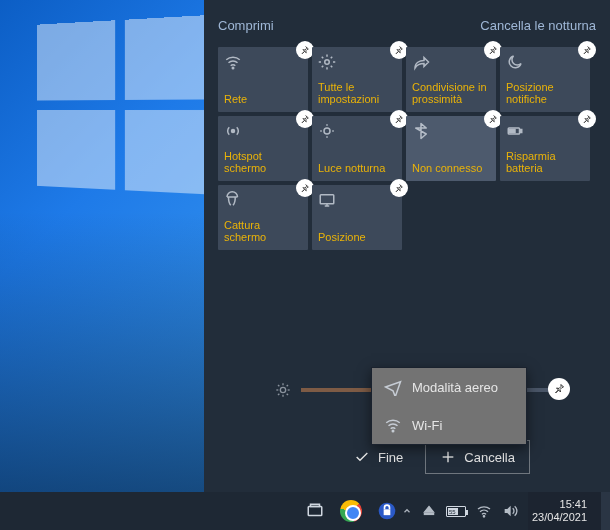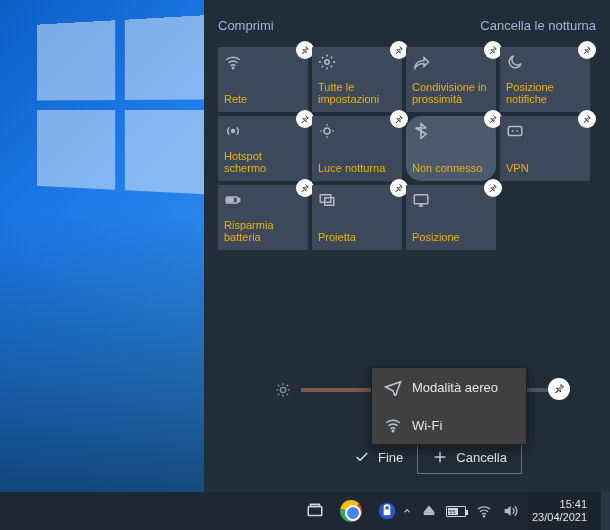--- a/index.html
+++ b/index.html
@@ -66,21 +66,21 @@
     background: #3d495a;
     position: relative;
     border-radius: 1px;
     padding: 6px;
     color: #eab308;
     display: flex;
     flex-direction: column;
     justify-content: flex-end;
     cursor: pointer;
   }
-  .tile.highlight { background: #4d5a6d; border-radius: 15px; }
+  .tile.highlight { background: #4d5a6d; }
   .tile .label { font-size: 11px; line-height: 1.15; }
   .tile .ico { position: absolute; top: 6px; left: 6px; width: 18px; height: 18px; opacity: .8; }
   .pin {
     position: absolute;
     top: -6px; right: -6px;
     width: 18px; height: 18px;
     border-radius: 50%;
     background: #fff;
     display: flex; align-items: center; justify-content: center;
   }
@@ -101,21 +101,21 @@
   }
   .slider .fill {
     position: absolute; left: 0; top: 0; bottom: 0;
     width: 30%; background: #7e5b45;
   }
 
   .context-menu {
     position: absolute;
     left: 371px; top: 367px;
     width: 156px;
-    background: #404040;
+    background: #737373;
     border: 1px solid #1a222e;
     box-shadow: 0 4px 12px rgba(0,0,0,.5);
     z-index: 5;
   }
   .context-menu .item {
     display: flex; align-items: center;
     padding: 10px 12px;
     font-size: 13px;
     color: #e6e6e6;
     cursor: pointer;
@@ -128,21 +128,21 @@
     width: 22px; height: 22px;
     border-radius: 50%;
     background: #fff;
     display: flex; align-items: center; justify-content: center;
     z-index: 6;
   }
 
   .bottom-actions {
     position: absolute;
     left: 340px; top: 440px;
-    display: flex; align-items: center; gap: 0;
+    display: flex; align-items: center; gap: 8px;
     color: #e6e6e6;
     font-size: 13px;
     z-index: 4;
   }
   .ba-btn {
     display: flex; align-items: center;
     padding: 8px 14px;
     border: 1px solid rgba(255,255,255,.35);
     cursor: pointer;
   }
@@ -323,59 +323,44 @@
         <span class="pin">
           <svg viewBox="0 0 24 24" fill="none" stroke="#333" stroke-width="2">
             <path d="M14 4l6 6-3 1-3 3 1 5-4-4-6 6 6-6-4-4 5 1 3-3 1-3z"></path>
           </svg>
         </span>
         <span class="label">Non connesso</span>
       </div>
       <div class="tile">
         <span class="ico">
           <svg viewBox="0 0 24 24" fill="none" stroke="#cfd6df" stroke-width="2">
-            <rect x="3" y="6" width="18" height="12" rx="2"></rect>
-            <path d="M8 12h2M14 12h2"></path>
-          </svg>
-        </span>
-        <span class="pin">
-          <svg viewBox="0 0 24 24" fill="none" stroke="#333" stroke-width="2">
-            <path d="M14 4l6 6-3 1-3 3 1 5-4-4-6 6 6-6-4-4 5 1 3-3 1-3z"></path>
-          </svg>
-        </span>
-        <span class="label">VPN</span>
-      </div>
-      <div class="tile">
-        <span class="ico">
-          <svg viewBox="0 0 24 24" fill="none" stroke="#cfd6df" stroke-width="2">
             <rect x="3" y="8" width="15" height="8" rx="1"></rect>
             <rect x="19" y="10" width="2" height="4" fill="#cfd6df"></rect>
             <rect x="5" y="10" width="7" height="4" fill="#cfd6df"></rect>
           </svg>
         </span>
         <span class="pin">
           <svg viewBox="0 0 24 24" fill="none" stroke="#333" stroke-width="2">
             <path d="M14 4l6 6-3 1-3 3 1 5-4-4-6 6 6-6-4-4 5 1 3-3 1-3z"></path>
           </svg>
         </span>
         <span class="label">Risparmia batteria</span>
       </div>
       <div class="tile">
         <span class="ico">
           <svg viewBox="0 0 24 24" fill="none" stroke="#cfd6df" stroke-width="2">
-            <rect x="3" y="5" width="14" height="10"></rect>
-            <rect x="9" y="9" width="12" height="10"></rect>
-          </svg>
-        </span>
-        <span class="pin">
-          <svg viewBox="0 0 24 24" fill="none" stroke="#333" stroke-width="2">
-            <path d="M14 4l6 6-3 1-3 3 1 5-4-4-6 6 6-6-4-4 5 1 3-3 1-3z"></path>
-          </svg>
-        </span>
-        <span class="label">Proietta</span>
+            <path d="M4 8a7 7 0 0114 0M4 8h14M6 8c0 8 3 11 3 11M15 8c0 8-3 11-3 11"></path>
+          </svg>
+        </span>
+        <span class="pin">
+          <svg viewBox="0 0 24 24" fill="none" stroke="#333" stroke-width="2">
+            <path d="M14 4l6 6-3 1-3 3 1 5-4-4-6 6 6-6-4-4 5 1 3-3 1-3z"></path>
+          </svg>
+        </span>
+        <span class="label">Cattura schermo</span>
       </div>
       <div class="tile">
         <span class="ico">
           <svg viewBox="0 0 24 24" fill="none" stroke="#cfd6df" stroke-width="2">
             <rect x="3" y="5" width="18" height="12" rx="1"></rect>
             <path d="M9 20h6M12 17v3"></path>
           </svg>
         </span>
         <span class="pin">
           <svg viewBox="0 0 24 24" fill="none" stroke="#333" stroke-width="2">

